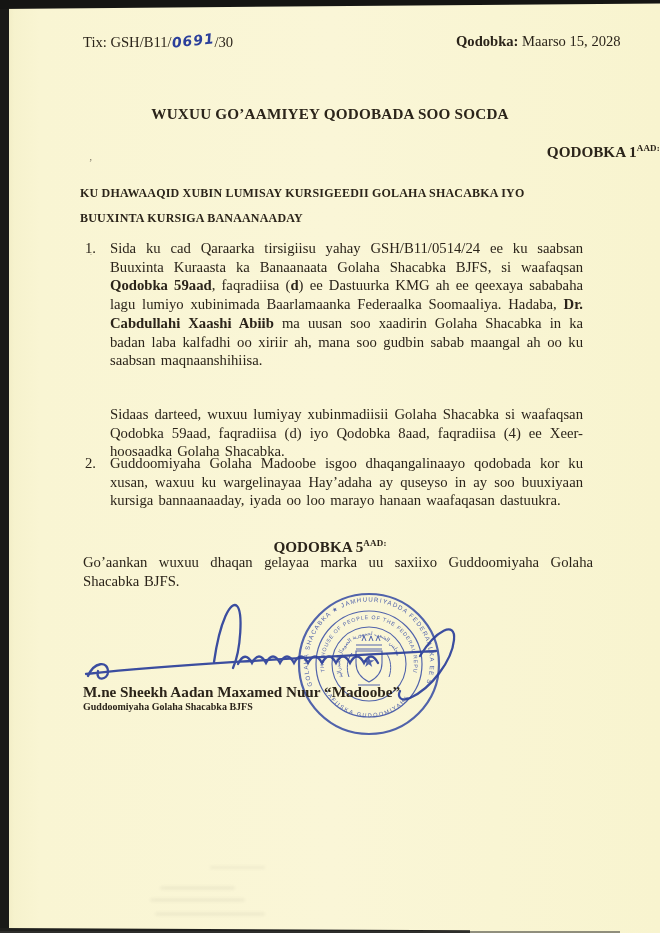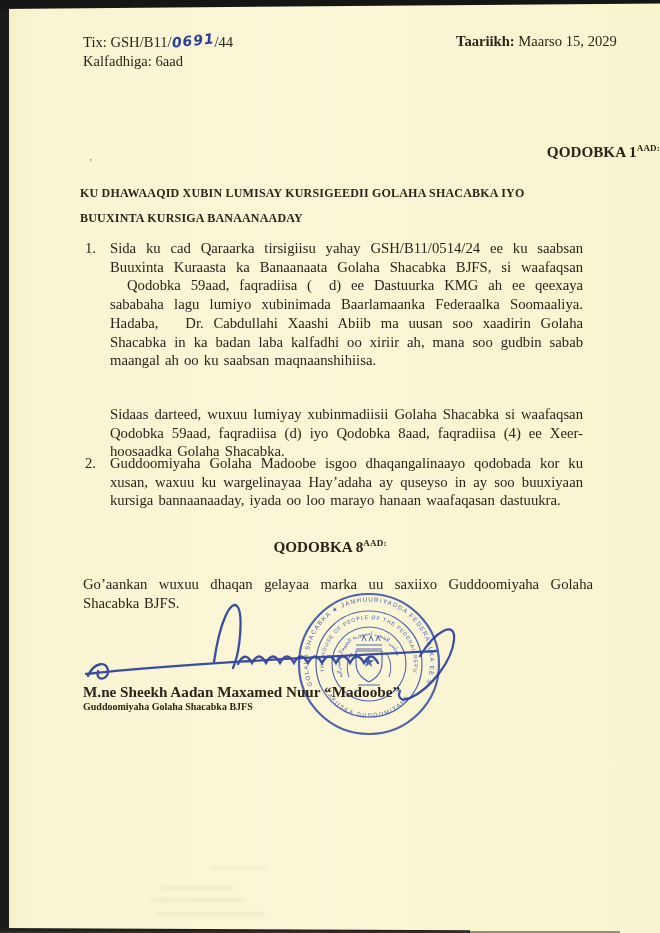--- a/index.html
+++ b/index.html
@@ -36,67 +36,67 @@
     position:absolute;left:80px;top:181px;width:500px;text-align:left;
     font-weight:bold;font-size:12px;line-height:25px;letter-spacing:.2px;
   }
   .list-item{position:absolute;left:85px;width:498px;display:flex;font-size:14.7px;line-height:18.7px;}
   .li-num{width:25px;flex:0 0 25px;}
   .li-body{flex:1;text-align:justify;word-spacing:1.5px;}
   .item1{top:239px;}
   .cont-para{position:absolute;left:110px;top:405px;width:473px;text-align:justify;
     word-spacing:1.5px;font-size:14.7px;line-height:18.7px;}
   .item2{top:454px;}
-  .para2{position:absolute;left:83px;top:575px;width:510px;text-align:justify;
+  .para2{position:absolute;left:83px;top:553px;width:510px;text-align:justify;
     word-spacing:1px;font-size:14.7px;line-height:18.7px;}
   .sig-name{position:absolute;left:83px;top:683px;font-weight:bold;font-size:15.2px;z-index:6;}
   .sig-title{position:absolute;left:83px;top:701px;font-weight:bold;font-size:10px;z-index:6;}
   .stamp-svg{position:absolute;left:294px;top:589px;z-index:3;opacity:.88;}
   .sign-svg{position:absolute;left:70px;top:592px;z-index:5;}
   .ink-mark{position:absolute;color:#4a4338;font-size:10px;opacity:.8;}
   .ghost{position:absolute;background:#9a9480;opacity:.10;filter:blur(1.4px);border-radius:2px;}
-  .b{font-weight:normal;margin-left:17px;}
+  .b{font-weight:bold;}
 </style>
 </head>
 <body>
 
 <div class="page">
 
   <div class="edge-left"></div>
   <div class="edge-top"></div>
   <div class="edge-bottom"></div>
   <div class="edge-bottom-thin"></div>
 
   <div class="hdr-left">
-    <div><span>Tix: GSH/B11/</span><span class="handwritten">0691</span><span>/44</span></div>
-    <div>Kalfadhiga: 6aad</div>
+    <div><span>Tix: GSH/B11/</span><span class="handwritten">0691</span><span>/30</span></div>
   </div>
-  <div class="hdr-right"><span class="bold">Taariikh:</span><span> Maarso 15, 2029</span></div>
+  <div class="hdr-right"><span class="bold">Qodobka:</span><span> Maarso 15, 2028</span></div>
 
+  <div class="center-line doc-title">WUXUU GO’AAMIYEY QODOBADA SOO SOCDA</div>
 
   <div class="center-line art-head art1-head"><span>QODOBKA 1</span><sup>AAD:</sup></div>
 
   <div class="subject">KU DHAWAAQID XUBIN LUMISAY KURSIGEEDII GOLAHA SHACABKA IYO BUUXINTA KURSIGA BANAANAADAY</div>
 
   <div class="ink-mark" style="left:89px;top:157px;">’</div>
   <div class="ink-mark" style="left:90px;top:248px;font-size:8px;">.</div>
 
   <div class="list-item item1">
     <div class="li-num">1.</div>
     <div class="li-body"><span>Sida ku cad Qaraarka tirsigiisu yahay GSH/B11/0514/24 ee ku saabsan Buuxinta Kuraasta ka Banaanaata Golaha Shacabka BJFS, si waafaqsan </span><span class="b">Qodobka 59aad</span><span>, faqradiisa (</span><span class="b">d</span><span>) ee Dastuurka KMG ah ee qeexaya sababaha lagu lumiyo xubinimada Baarlamaanka Federaalka Soomaaliya. Hadaba, </span><span class="b">Dr. Cabdullahi Xaashi Abiib</span><span> ma uusan soo xaadirin Golaha Shacabka in ka badan laba kalfadhi oo xiriir ah, mana soo gudbin sabab maangal ah oo ku saabsan maqnaanshihiisa.</span></div>
   </div>
 
   <div class="cont-para">Sidaas darteed, wuxuu lumiyay xubinmadiisii Golaha Shacabka si waafaqsan Qodobka 59aad, faqradiisa (d) iyo Qodobka 8aad, faqradiisa (4) ee Xeer-hoosaadka Golaha Shacabka.</div>
 
   <div class="list-item item2">
     <div class="li-num">2.</div>
     <div class="li-body">Guddoomiyaha Golaha Madoobe isgoo dhaqangalinaayo qodobada kor ku xusan, waxuu ku wargelinayaa Hay’adaha ay quseyso in ay soo buuxiyaan kursiga bannaanaaday, iyada oo loo marayo hanaan waafaqasan dastuukra.</div>
   </div>
 
-  <div class="center-line art-head art2-head"><span>QODOBKA 8</span><sup>AAD:</sup></div>
+  <div class="center-line art-head art2-head"><span>QODOBKA 5</span><sup>AAD:</sup></div>
 
   <div class="para2">Go’aankan wuxuu dhaqan gelayaa marka uu saxiixo Guddoomiyaha Golaha Shacabka BJFS.</div>
 
   <svg class="stamp-svg" width="150" height="150" viewBox="0 0 150 150">
     <g fill="none" stroke="#3a4fa5" stroke-width="2">
       <circle cx="75" cy="75" r="70" stroke-width="2.2"></circle>
       <circle cx="75" cy="75" r="53" stroke-width="1.2"></circle>
       <circle cx="75" cy="75" r="37" stroke-width="1.1"></circle>
     </g>
     <defs>

